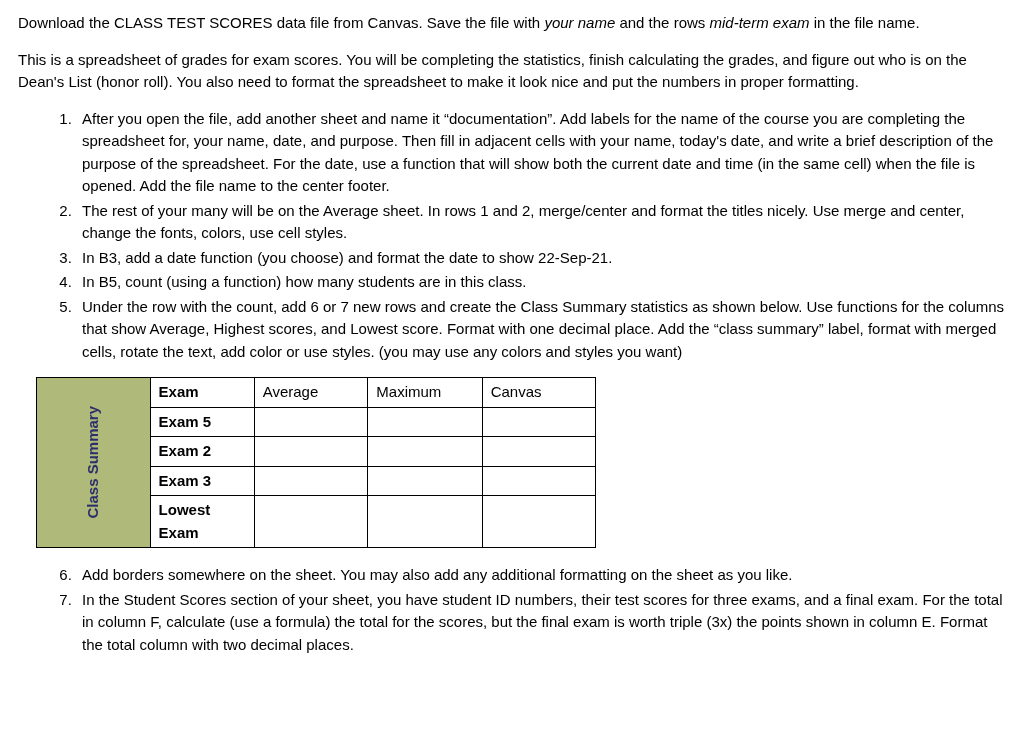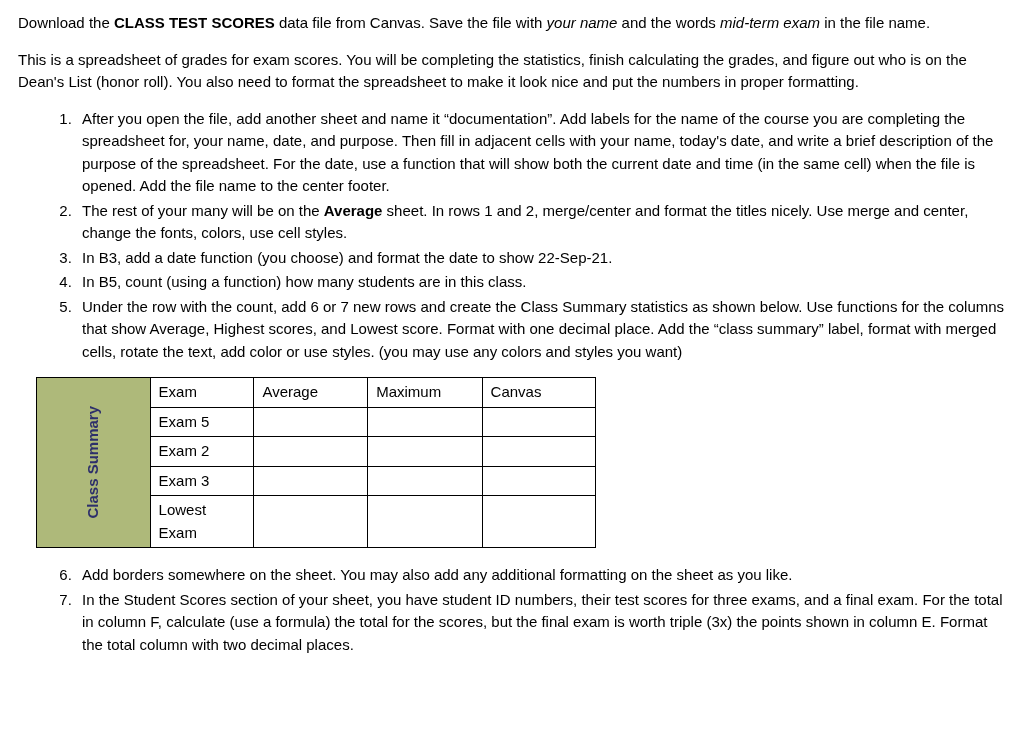--- a/index.html
+++ b/index.html
@@ -7,21 +7,21 @@
     font-size: 15px;
     line-height: 1.5;
     color: #000;
     background: #fff;
     margin: 0;
     padding: 12px 18px 18px 18px;
     width: 1024px;
     box-sizing: border-box;
   }
   p { margin: 0 0 14px 0; }
-  .bold { font-weight: bold; }
+  .bold { font-weight: normal; }
   .ital { font-style: italic; text-align: center; }
   .ul { }
   ol {
     margin: 0 0 14px 0;
     padding-left: 58px;
   }
   ol li {
     padding-left: 6px;
     margin-bottom: 2px;
   }
@@ -50,28 +50,28 @@
     position: relative;
     padding: 0;
   }
   .rottext {
     transform: rotate(-90deg);
     white-space: nowrap;
     font-weight: bold;
     color: #2d2f6b;
     display: inline-block;
   }
-  table.class-summary td.examcol { width: 90px; }
+  table.class-summary td.examcol { width: 90px; font-weight: bold; }
   table.class-summary td.statcol { width: 100px; padding-left: 8px; }
 </style>
 </head>
 <body>
 
 <p>
-  <span>Download the </span><span class="bold">CLASS TEST SCORES</span><span> data file from Canvas.  Save the file with </span><span class="ital">your name</span><span> and the words </span><span class="ital">mid-term exam</span><span> in the file name.</span>
+  <span>Download the </span><span class="bold">CLASS TEST SCORES</span><span> data file from Canvas.  Save the file with </span><span class="ital">your name</span><span> and the rows </span><span class="ital">mid-term exam</span><span> in the file name.</span>
 </p>
 
 <p>This is a spreadsheet of grades for exam scores.  You will be completing the statistics, finish calculating the grades, and figure out who is on the Dean's List (honor roll).  You also need to format the spreadsheet to make it look nice and put the numbers in proper formatting.</p>
 
 <ol>
   <li>
     <span>After you open the file, add another sheet and name it “documentation”.  Add </span><span class="ul">labels</span><span> for the name of the course you are completing the spreadsheet for, your name, date, and purpose.  Then fill in adjacent cells with your name, today's date, and write a brief description of the purpose of the spreadsheet.  For the date, use a function that will show both the current date and time (in the same cell) when the file is opened.  Add the file name to the center footer.</span>
   </li>
   <li>
     <span>The rest of your many will be on the </span><span class="bold">Average</span><span> sheet. In rows 1 and 2, merge/center and format the titles nicely.  Use merge and center, change the fonts, colors, use cell styles.</span>

